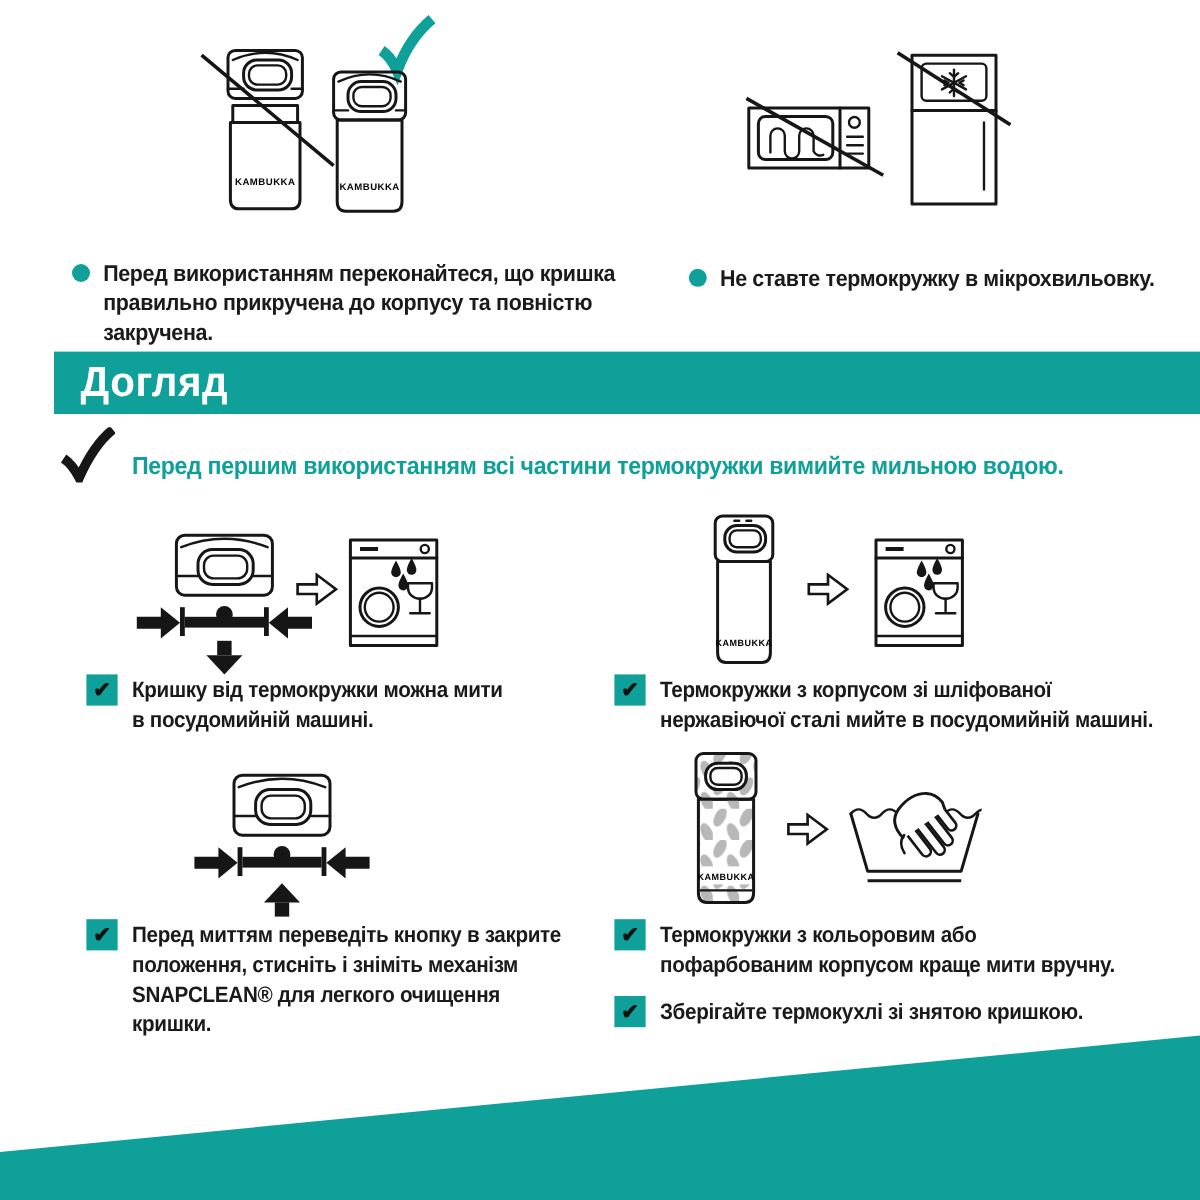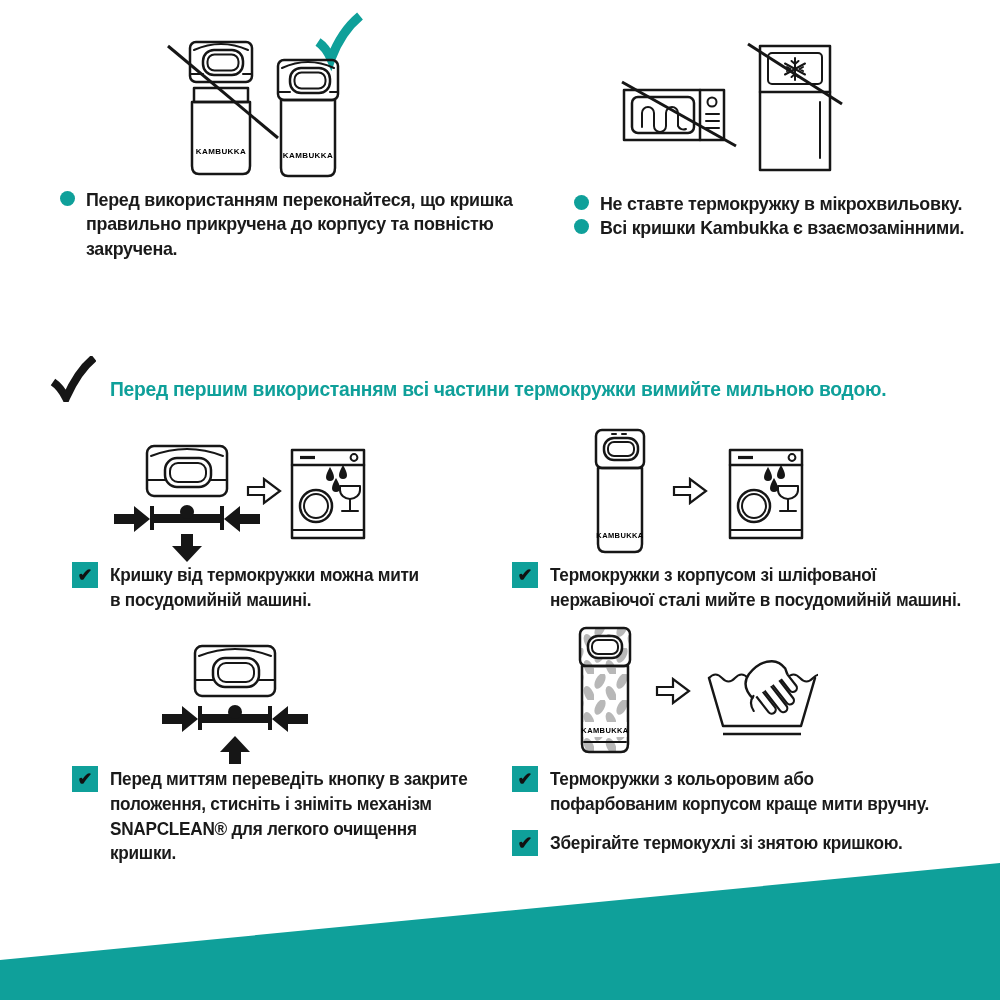--- a/index.html
+++ b/index.html
@@ -6,21 +6,21 @@
   * { box-sizing:border-box; margin:0; padding:0; }
   body { background:#fff; }
   .page {
     position:relative; width:1000px; height:1000px; background:#fff; overflow:hidden;
     font-family:"Liberation Sans", sans-serif; font-weight:700; color:var(--ink);
   }
   .abs { position:absolute; }
   svg { display:block; }
   svg text { font-family:"Liberation Sans", sans-serif; font-weight:700; }
 
-  .bullet-row { display:flex; gap:11px; align-items:flex-start; }
+  .bullet-row { display:flex; gap:11px; align-items:flex-start;margin-top:29px; }
   .dot { width:15px; height:15px; border-radius:50%; background:var(--teal); flex:none; margin-top:3px; }
   .btxt { font-size:19px; line-height:1.28; letter-spacing:-0.3px; white-space:pre-line;
           transform:scaleX(0.94); transform-origin:left top; }
 
   .banner { left:45px; top:293px; right:0; height:52px; background:var(--teal);
             display:flex; align-items:center; padding-left:22px; }
   .banner-title { color:#fff; font-size:35px; letter-spacing:0.5px; transform:scaleX(0.96); transform-origin:left center; }
 
   .intro-row { left:50px; top:356px; display:flex; gap:14px; align-items:flex-end; }
   .intro-text { color:var(--teal); font-size:20.5px; line-height:1.2; margin-top:12px;
@@ -100,26 +100,25 @@
     </g>
     <line class="ink-thin" x1="74" y1="60" x2="74" y2="116"></line>
     <line x1="2" y1="2" x2="96" y2="62" stroke="#161616" stroke-width="3"></line>
   </svg>
 
   <div class="abs" style="left:574px; top:192px; display:flex; flex-direction:column; ">
     <div class="bullet-row">
       <span class="dot"></span>
       <span class="btxt">Не ставте термокружку в мікрохвильовку.</span>
     </div>
-    <div class="bullet-row">
-      <span class="dot"></span>
-      <span class="btxt">Всі кришки Kambukka є взаємозамінними.</span>
-    </div>
-  </div>
-
+  </div>
+
+  <div class="abs banner">
+    <span class="banner-title">Догляд</span>
+  </div>
 
   <div class="abs intro-row">
     <svg width="46" height="46" viewBox="0 0 46 46">
       <path d="M3,26 C9,30 13,36 16,42 C24,24 34,10 44,2" stroke="#161616" stroke-width="8" fill="none"></path>
     </svg>
     <span class="intro-text">Перед першим використанням всі частини термокружки вимийте мильною водою.</span>
   </div>
 
   <svg class="abs" style="left:112px; top:436px;" width="150" height="126" viewBox="0 0 150 126">
     <rect class="ink" x="35" y="10" width="80" height="50" rx="7"></rect>

